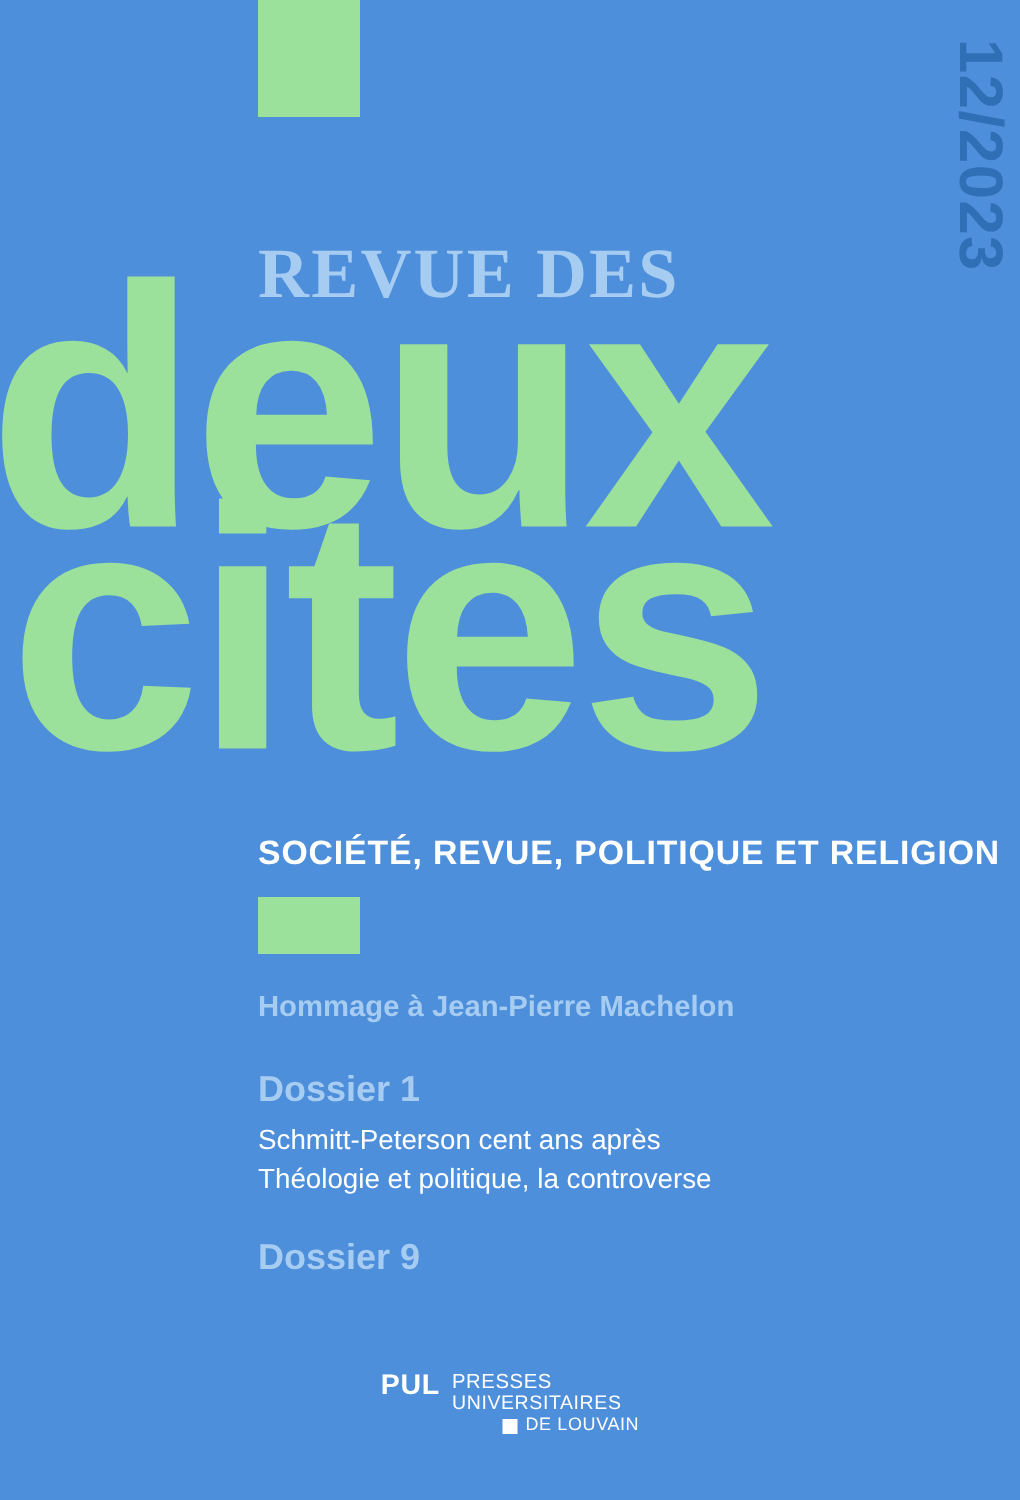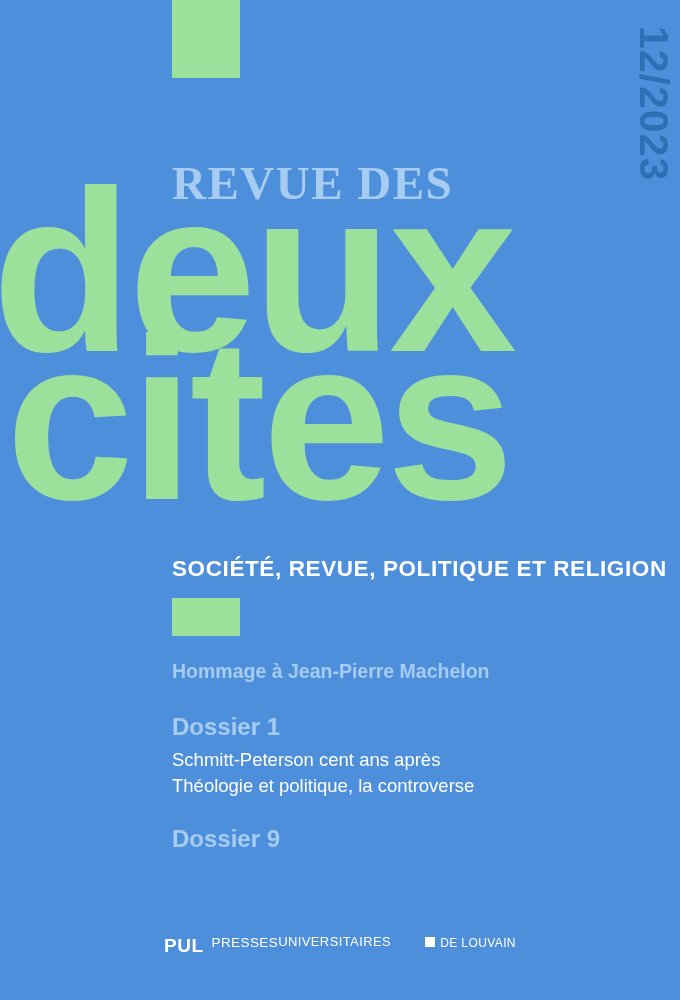--- a/index.html
+++ b/index.html
@@ -149,29 +149,29 @@
     font-weight: bold;
     letter-spacing: 0.5px;
     line-height: 1.05;
     padding-top: 1px;
   }
   .logo-sep {
     width: 8px;
   }
   .logo-right {
     display: flex;
-    flex-direction: row;
+    flex-direction: column;
     align-items: flex-start;
     line-height: 1.12;
   }
   .logo-l1 { font-size: 13.5px; letter-spacing: 0.4px; }
   .logo-l2 { font-size: 13px; letter-spacing: 0.4px; }
   .logo-l3row {
     display: flex;
-    align-items: flex-start;
+    align-items: flex-end;
     gap: 5px;
     align-self: flex-end;
     padding-left: 34px;
   }
   .logo-sqmark {
     display: inline-block;
     width: 10px;
     height: 10px;
     background: #ffffff;
   }

